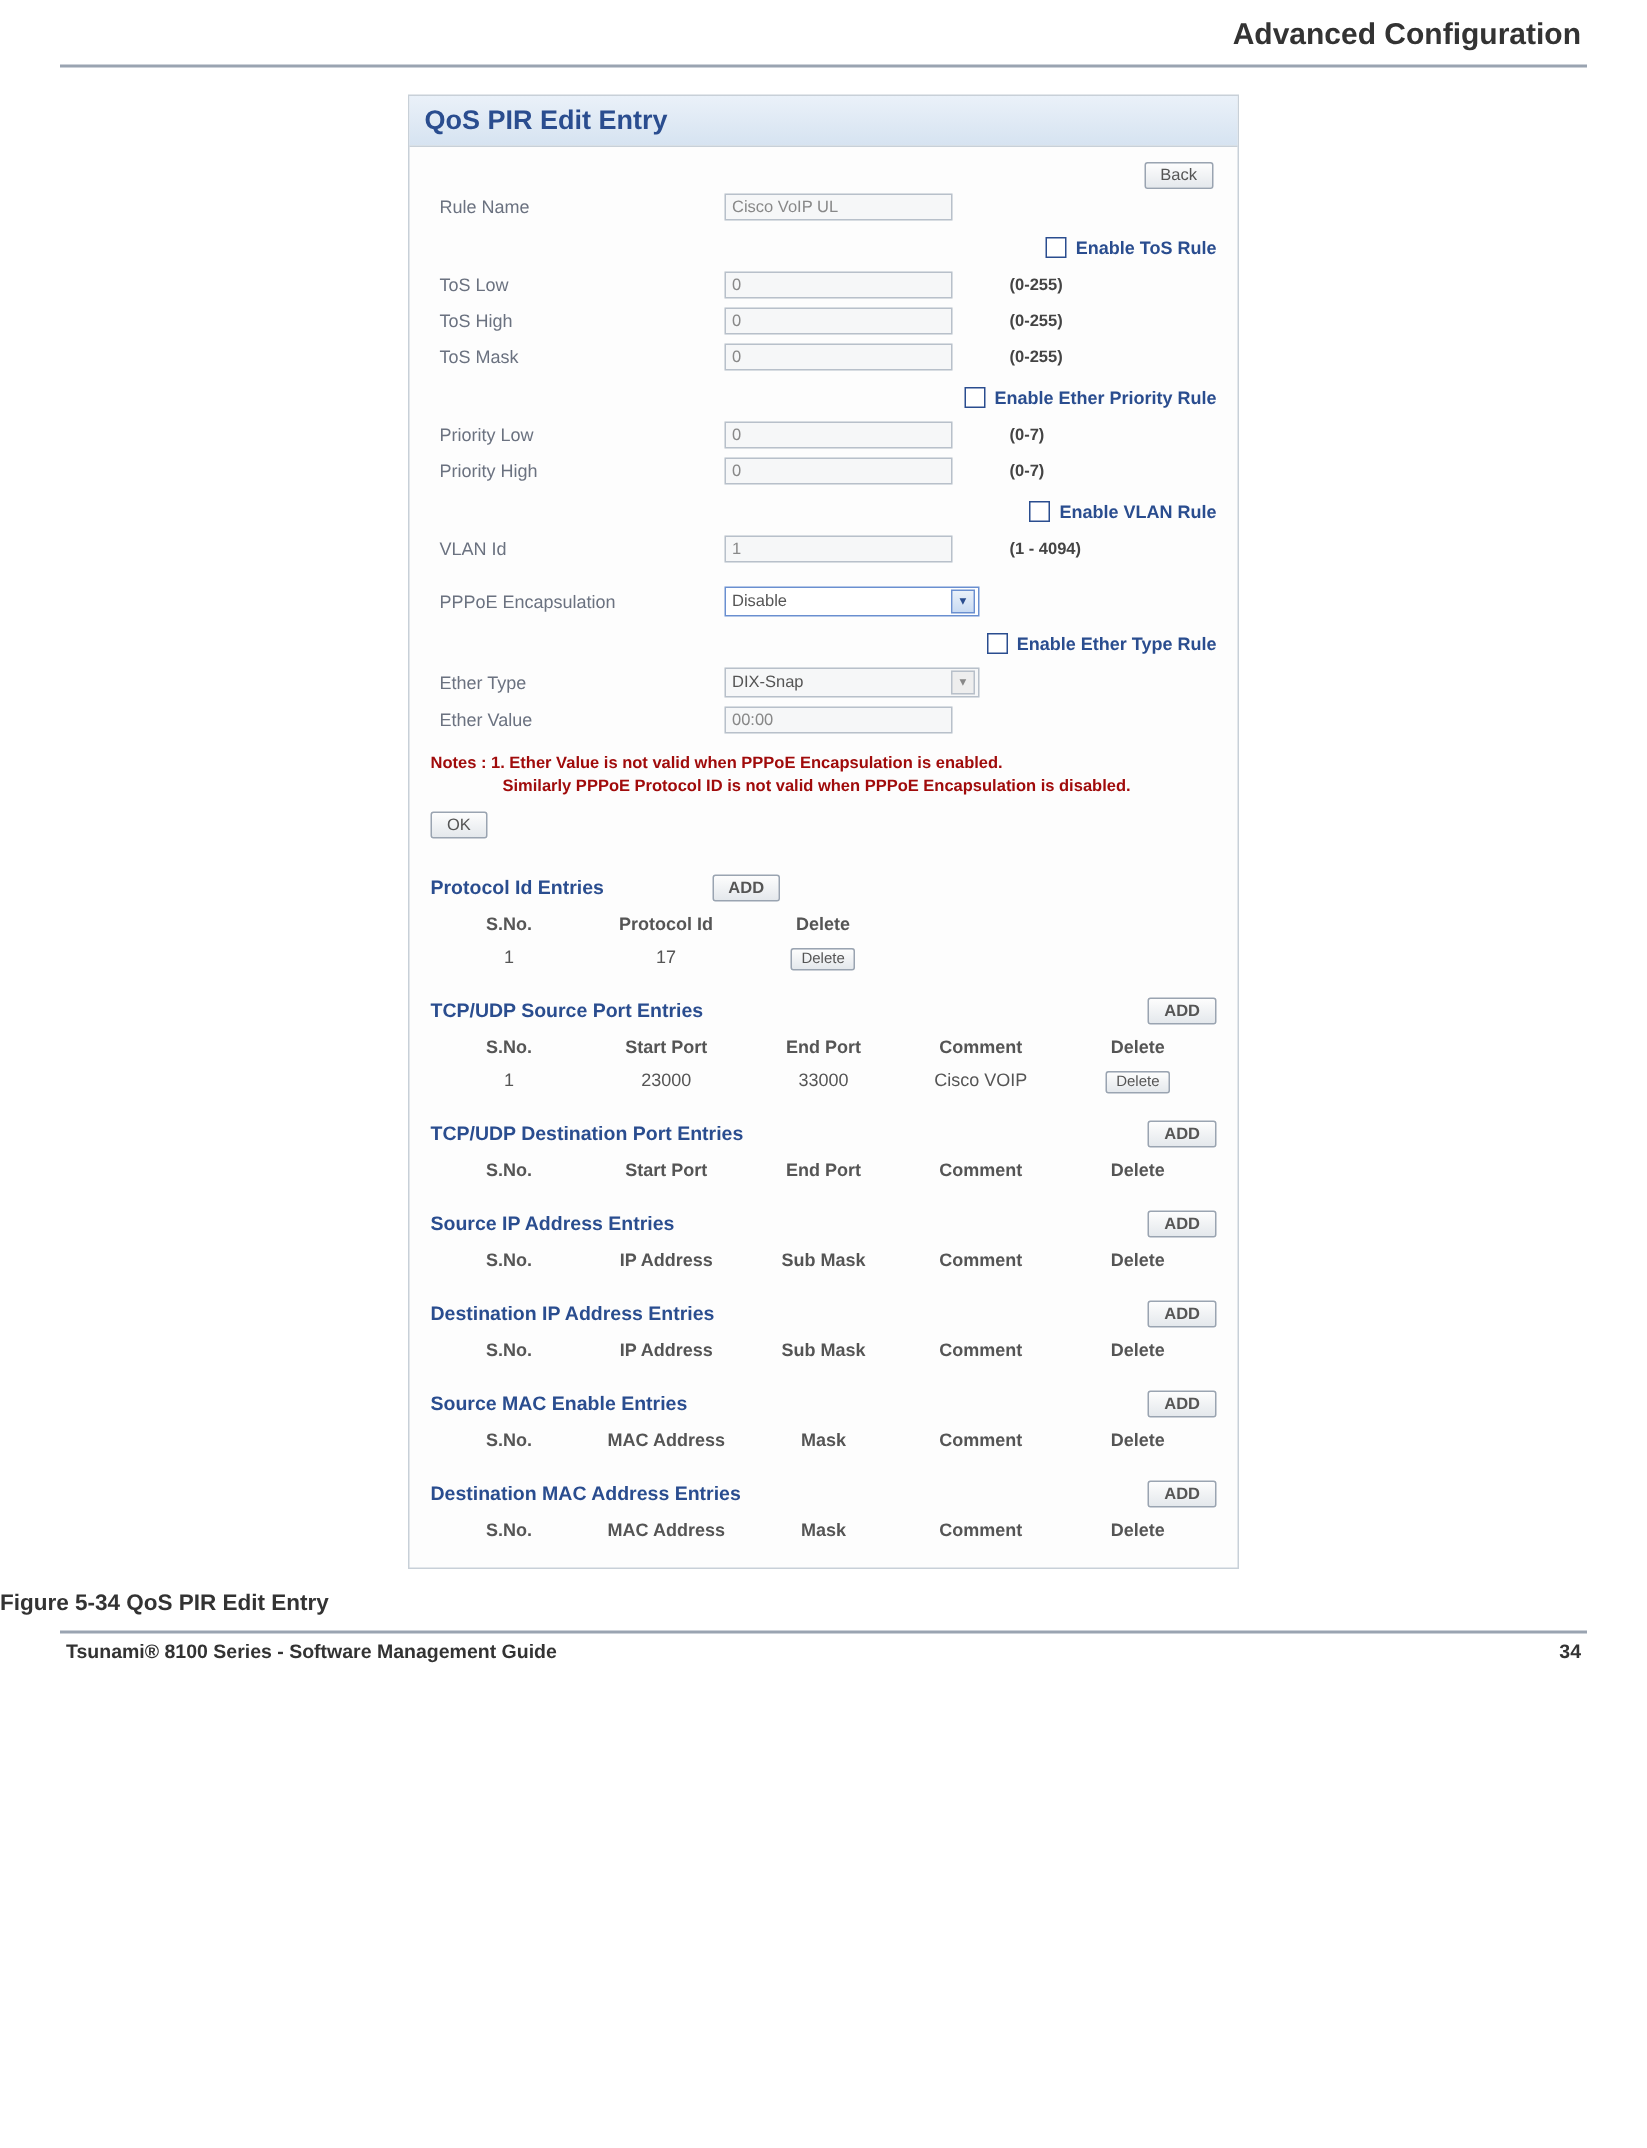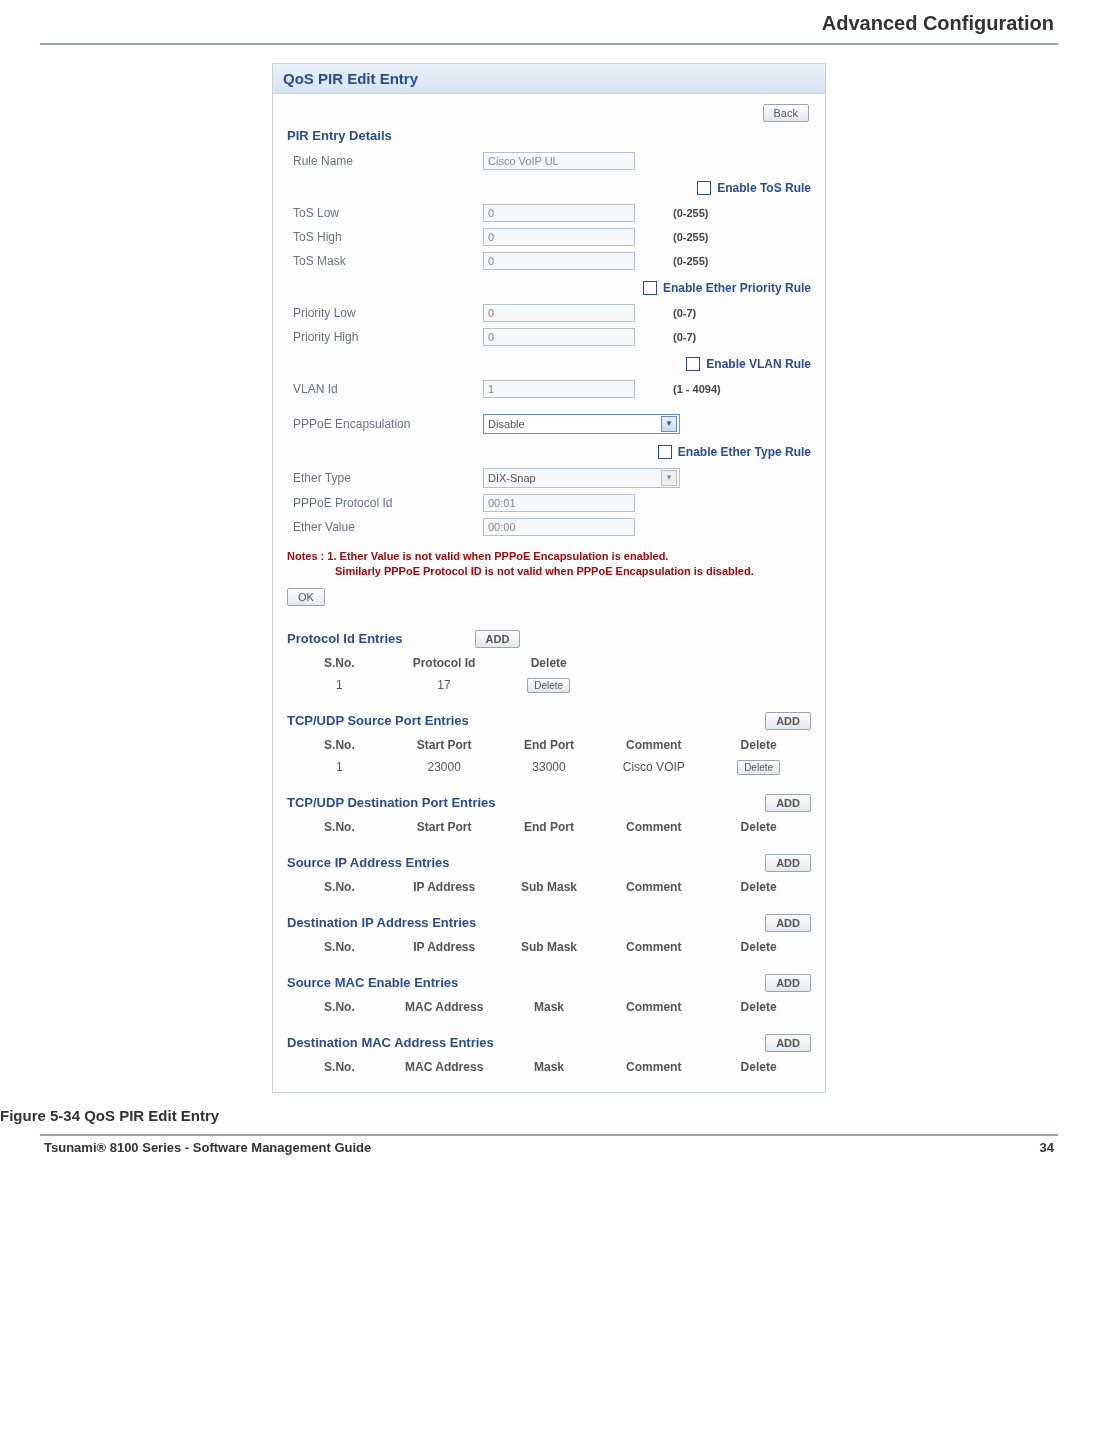--- a/index.html
+++ b/index.html
@@ -31,21 +31,21 @@
     margin: 0 auto;
     border: 1px solid #c8d0d8;
     background: #fdfdfd;
     font-size: 12px;
     color: #555;
   }
   .panel-titlebar {
     background: linear-gradient(#eaf1f9,#d6e3f1);
     color: #2a4d8f;
     font-weight: bold;
-    font-size: 15px;
+    font-size: 18px;
     padding: 6px 10px;
     border-bottom: 1px solid #c8d0d8;
   }
   .back-row {
     text-align: right;
     padding: 10px 16px 0 16px;
   }
   .btn {
     display: inline-block;
     border: 1px solid #9aa4b1;
@@ -101,21 +101,21 @@
     width: 152px;
     height: 18px;
     border: 1px solid #b8c0ca;
     background: #f6f7f8;
     color: #888;
     font-size: 11px;
     padding: 1px 4px;
     box-sizing: border-box;
   }
   .sel {
-    width: 197px;
+    width: 170px;
     height: 20px;
     border: 1px solid #6a8fd0;
     background: #fff;
     color: #555;
     font-size: 11px;
     display: flex;
     align-items: center;
     justify-content: space-between;
     padding: 0 2px 0 4px;
     box-sizing: border-box;
@@ -197,21 +197,20 @@
   <div class="doc-header">Advanced Configuration</div>
   <hr class="doc-header-rule">
 
   <div class="panel-wrap">
     <div class="panel-titlebar">QoS PIR Edit Entry</div>
 
     <div class="back-row">
       <span class="btn">Back</span>
     </div>
 
-    <div class="section-title">PIR Entry Details</div>
 
     <div class="row">
       <div class="lbl">Rule Name</div>
       <div class="ctrl"><input class="txt" value="Cisco VoIP UL" style=""></div>
     </div>
 
     <div class="rule-title">
       <span class="chk"></span>
       <span>Enable ToS Rule</span>
     </div>
@@ -275,24 +274,20 @@
     <div class="row">
       <div class="lbl">Ether Type</div>
       <div class="ctrl">
         <div class="sel" style="border-color:#b8c0ca;background:#f6f7f8">
           <span>DIX-Snap</span>
           <span class="arrow" style="border-color:#b8c0ca;background:#eee;color:#888">▾</span>
         </div>
       </div>
     </div>
     <div class="row">
-      <div class="lbl">PPPoE Protocol Id</div>
-      <div class="ctrl"><input class="txt" value="00:01" style=""></div>
-    </div>
-    <div class="row">
       <div class="lbl">Ether Value</div>
       <div class="ctrl"><input class="txt" value="00:00" style=""></div>
     </div>
 
     <div class="notes">
       <div>Notes : 1. Ether Value is not valid when PPPoE Encapsulation is enabled.</div>
       <div style="padding-left:48px">Similarly PPPoE Protocol ID is not valid when PPPoE Encapsulation is disabled.</div>
     </div>
     <div class="okrow">
       <span class="btn">OK</span>

